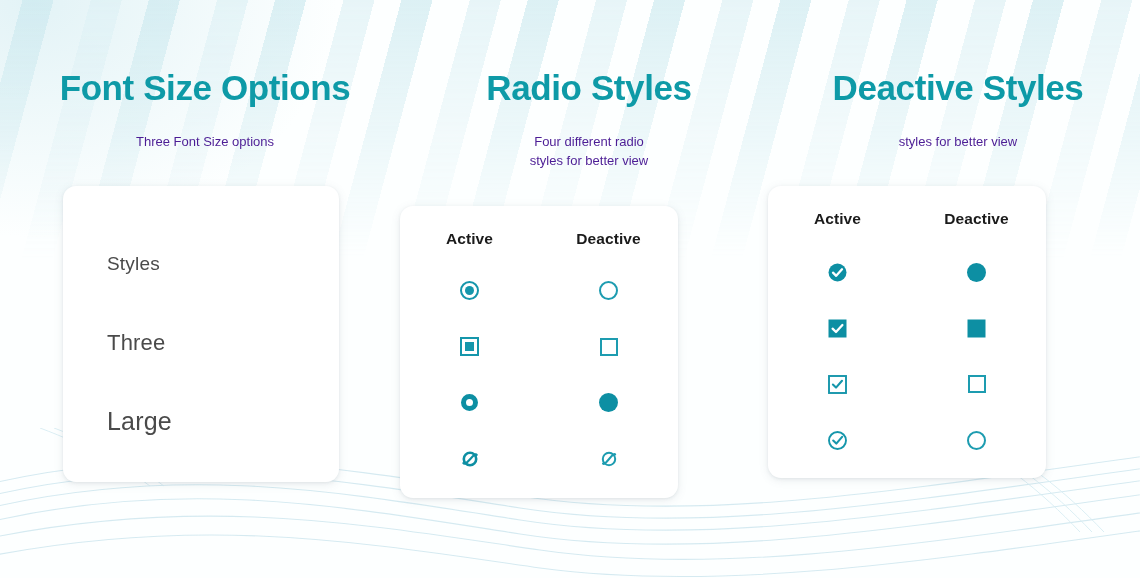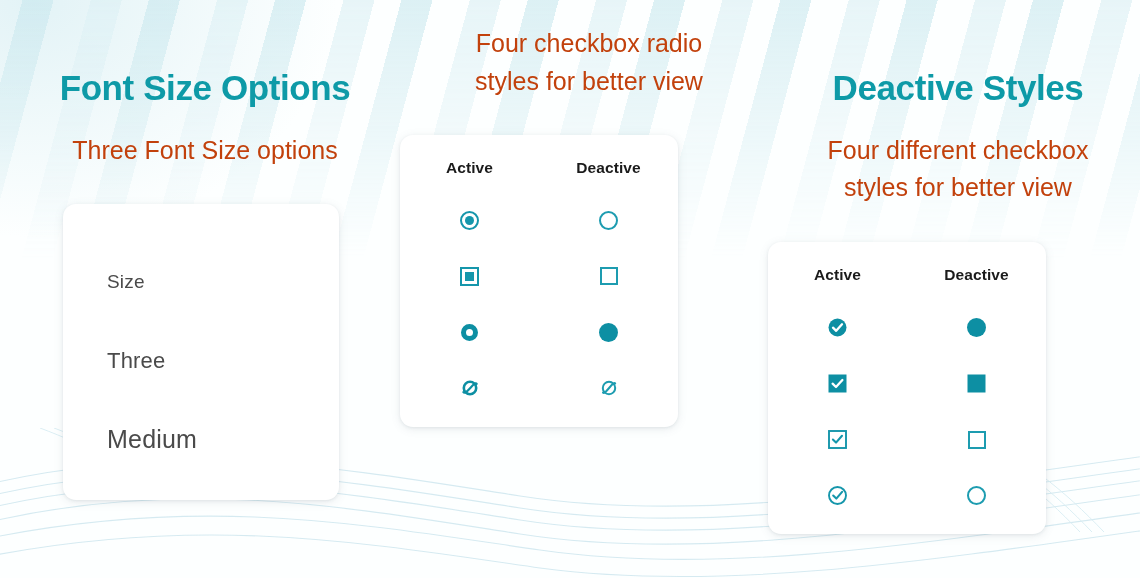--- a/index.html
+++ b/index.html
@@ -92,22 +92,22 @@
     font-size: 35px;
     font-weight: bold;
     letter-spacing: -0.4px;
     line-height: 1.05;
     margin-top: 70px;
   }
   .col-1 .title { margin-top: 70px; }
 
   .subtitle {
     margin-top: 25px;
-    color: #c2410c;
-    font-size: 25px;
+    color: #4c1d95;
+    font-size: 13px;
     line-height: 1.5;
     font-weight: 400;
   }
 
   
   .card {
     background: #ffffff;
     border-radius: 13px;
     box-shadow: 0 2px 10px rgba(90,110,120,0.13), 0 1px 3px rgba(90,110,120,0.10);
     margin: 0 auto;
@@ -262,30 +262,31 @@
 
     <div class="col col-1">
       <div class="col-head">
         <div class="title">Font Size Options</div>
         <div class="subtitle">
           <div>Three Font Size options</div>
         </div>
       </div>
 
       <div class="card card-fontsize">
-        <div class="fs-option fs-small">Size</div>
+        <div class="fs-option fs-small">Styles</div>
         <div class="fs-option fs-medium">Three</div>
-        <div class="fs-option fs-large">Medium</div>
+        <div class="fs-option fs-large">Large</div>
       </div>
     </div>
 
     <div class="col col-2">
       <div class="col-head">
+        <div class="title">Radio Styles</div>
         <div class="subtitle">
-          <div>Four checkbox radio</div>
+          <div>Four different radio</div>
           <div>styles for better view</div>
         </div>
       </div>
 
       <div class="card card-matrix card-radio">
         <div class="matrix-head">
           <div class="mh">Active</div>
           <div class="mh">Deactive</div>
         </div>
 
@@ -330,21 +331,20 @@
             </svg>
           </div>
         </div>
       </div>
     </div>
 
     <div class="col col-3">
       <div class="col-head">
         <div class="title">Deactive Styles</div>
         <div class="subtitle">
-          <div>Four different checkbox</div>
           <div>styles for better view</div>
         </div>
       </div>
 
       <div class="card card-matrix card-checkbox">
         <div class="matrix-head">
           <div class="mh">Active</div>
           <div class="mh">Deactive</div>
         </div>
 

